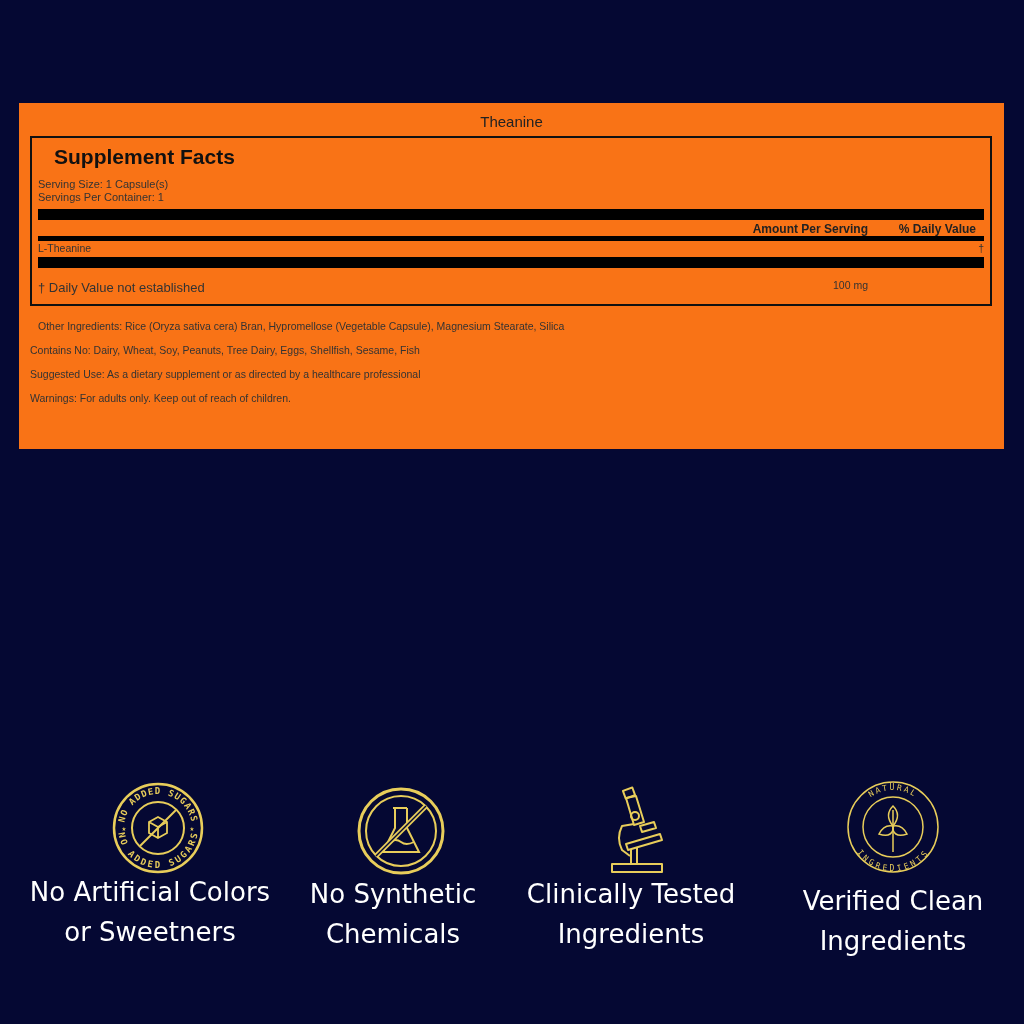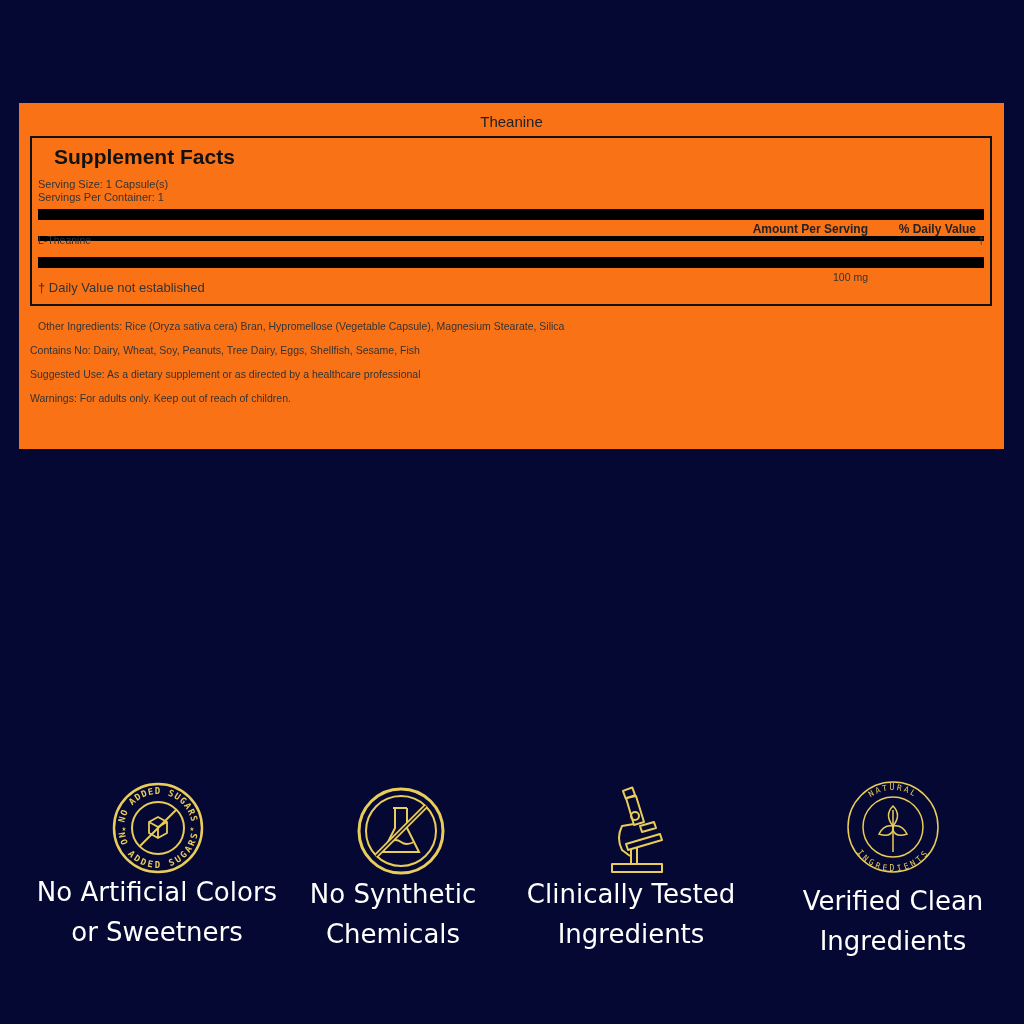--- a/index.html
+++ b/index.html
@@ -5,21 +5,21 @@
   html, body { margin:0; padding:0; }
   body { width:1024px; height:1024px; background:#050833; position:relative; overflow:hidden; font-family:"Liberation Sans", sans-serif; }
   .panel { position:absolute; left:19px; top:103px; width:985px; height:346px; background:#f97316; }
   .product-title { position:absolute; left:0; right:0; top:10px; text-align:center; font-size:15px; color:#222; }
   .facts-box { position:absolute; left:11px; top:33px; width:962px; height:170px; border:2px solid #111; box-sizing:border-box; }
   .facts-inner { position:absolute; left:6px; right:6px; top:0; bottom:0; }
   .facts-heading { position:absolute; left:16px; top:7px; font-size:21px; font-weight:bold; color:#111; }
   .serving { position:absolute; left:0; font-size:11px; color:#333; }
   .bar { position:absolute; left:0; right:0; background:#000; }
   .col-head { position:absolute; top:84px; font-size:12px; font-weight:bold; color:#222; }
-  .row-text { position:absolute; top:96px; font-size:10.5px; color:#333; }
+  .row-text { position:absolute; top:104px; font-size:10.5px; color:#333; }
   .footnote { position:absolute; left:0; top:142px; font-size:13px; color:#333; }
   .info-line { position:absolute; left:11px; font-size:10.5px; color:#333; }
   .badges { position:absolute; left:0; top:780px; width:1024px; height:244px; }
   .badge-icon { position:absolute; }
   .badge-label { position:absolute; font-family:"DejaVu Sans", sans-serif; color:#ffffff; font-size:26px; line-height:40px; text-align:center; white-space:nowrap; }
   svg text { font-family:"DejaVu Sans Mono", monospace; }
 </style>
 </head>
 <body>
 
@@ -59,21 +59,21 @@
         <path id="arcTop1" d="M 13 47 A 34 34 0 0 1 81 47"></path>
         <path id="arcBot1" d="M 14 47 A 33 33 0 0 0 80 47"></path>
       </defs>
       <text font-size="9" fill="#e8cd5a" font-weight="bold" letter-spacing="1"><textPath href="#arcTop1" startOffset="50%" text-anchor="middle">NO ADDED SUGARS</textPath></text>
       <text font-size="9" fill="#e8cd5a" font-weight="bold" letter-spacing="1" dy="7"><textPath href="#arcBot1" startOffset="50%" text-anchor="middle">NO ADDED SUGARS</textPath></text>
       <text x="13" y="50" font-size="8" fill="#e8cd5a" text-anchor="middle">★</text>
       <text x="81" y="50" font-size="8" fill="#e8cd5a" text-anchor="middle">★</text>
       <path d="M47 36 L56 41 L56 52 L47 57 L38 52 L38 41 Z M38 41 L47 46 L56 41 M47 46 L47 57" fill="none" stroke="#e8cd5a" stroke-width="1.8"></path>
       <line x1="29" y1="65" x2="65" y2="29" stroke="#e8cd5a" stroke-width="2"></line>
     </svg>
-    <div class="badge-label" style="left:0;width:300px;top:92px;padding-left:7px;">
+    <div class="badge-label" style="left:0;width:300px;top:92px;">
       <div>No Artificial Colors</div>
       <div>or Sweetners</div>
     </div>
   </div>
 
   <div>
     <svg class="badge-icon" style="left:356px;top:6px;" width="90" height="90" viewBox="0 0 90 90">
       <circle cx="45" cy="45" r="42" fill="none" stroke="#e8cd5a" stroke-width="3"></circle>
       <circle cx="45" cy="45" r="35" fill="none" stroke="#e8cd5a" stroke-width="2"></circle>
       <path d="M37 22 L51 22 M39 22 L39 42 L27 66 L63 66 L51 42 L51 22" fill="none" stroke="#e8cd5a" stroke-width="2"></path>

